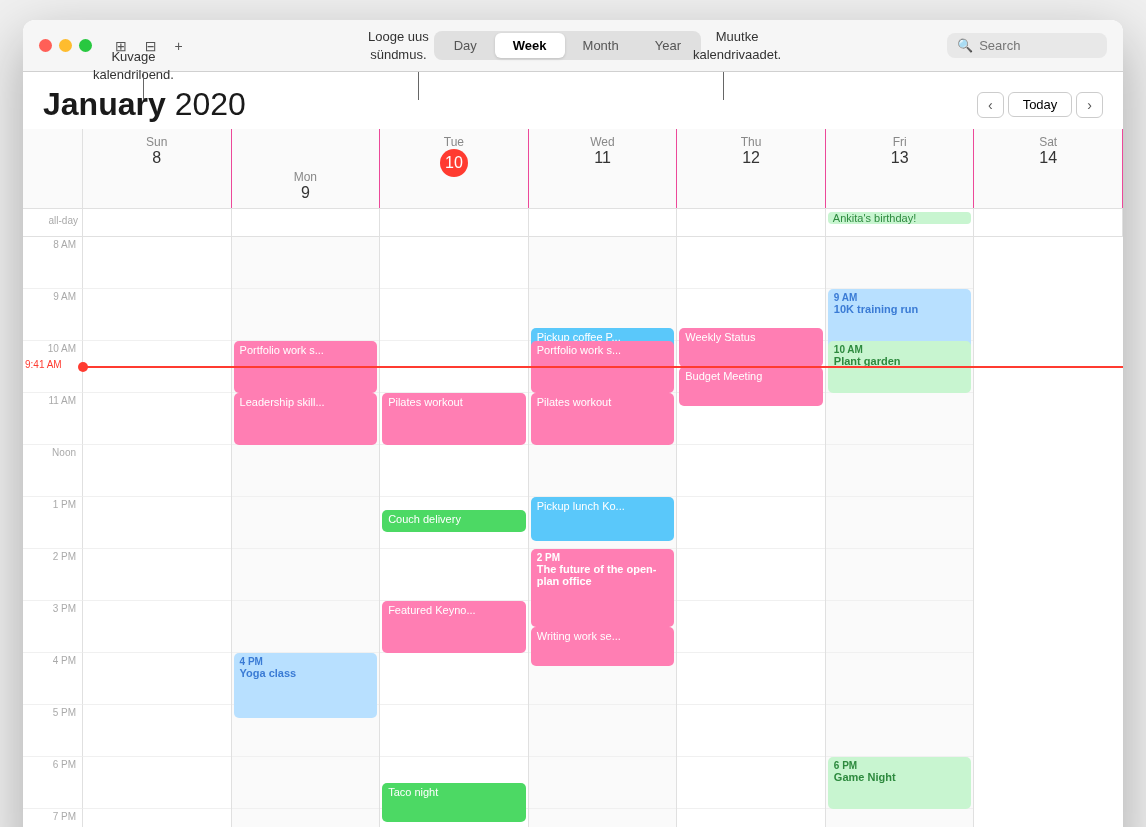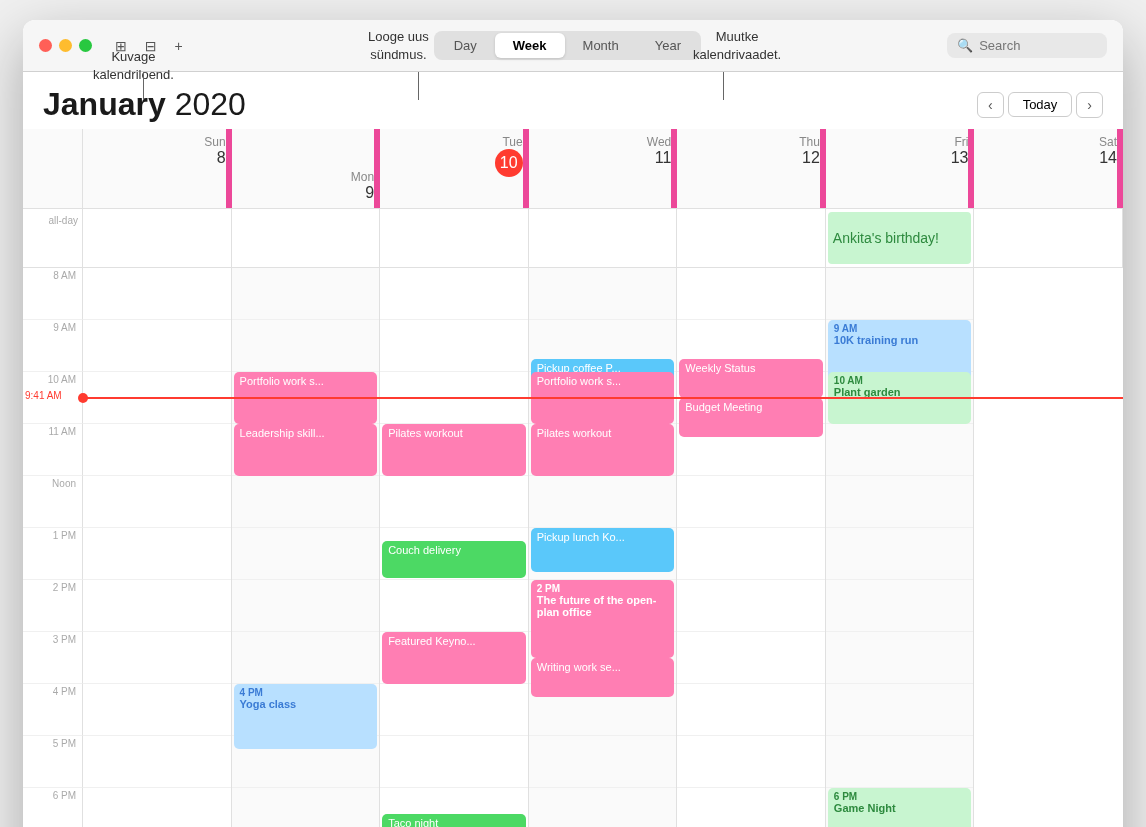--- a/index.html
+++ b/index.html
@@ -68,41 +68,41 @@
     .calendar { flex: 1; display: flex; flex-direction: column; }
 
     .day-headers {
       display: grid;
       grid-template-columns: 60px repeat(7, 1fr);
       border-bottom: 1px solid #e0e0e0;
       background: #fafafa;
     }
     .day-header-spacer { border-right: 1px solid #e0e0e0; }
     .day-header {
-      text-align: right; padding: 6px 0; font-size: 13px; color: #888;
-      border-right: 6px solid #ec4899;
+      text-align: center; padding: 6px 0; font-size: 13px; color: #888;
+      border-right: 1px solid #ec4899;
     }
     .day-header .day-num { font-size: 16px; font-weight: 500; color: #333; }
     .day-header.today .day-num {
       background: #ff3b30; color: #fff; border-radius: 50%;
       width: 28px; height: 28px; line-height: 28px;
       display: inline-flex; align-items: center; justify-content: center;
     }
 
     
     .allday-row {
       display: grid;
       grid-template-columns: 60px repeat(7, 1fr);
       border-bottom: 1px solid #e0e0e0;
       min-height: 28px;
       background: #fff;
     }
     .allday-label { font-size: 10px; color: #aaa; padding: 6px 4px 0 4px; text-align: right; border-right: 1px solid #e0e0e0; }
     .allday-cell { border-right: 1px solid #e0e0e0; padding: 3px 2px; position: relative; }
-    .allday-event { border-radius: 4px; padding: 18px 5px; font-size: 14px; font-weight: 500; }
+    .allday-event { border-radius: 4px; padding: 0 5px; font-size: 11px; font-weight: 500; }
 
     
     .time-grid-container { flex: 1; overflow-y: auto; position: relative; }
     .time-grid {
       display: grid;
       grid-template-columns: 60px repeat(7, 1fr);
       position: relative;
     }
 
     .time-col { }
@@ -299,21 +299,21 @@
           <div class="day-cell"></div>
           <div class="day-cell"></div>
           <div class="day-cell"></div>
           <div class="day-cell"></div>
           <div class="day-cell"></div>
           <div class="day-cell"></div>
           <div class="day-cell"></div>
           <div class="day-cell"></div>
 
           <div class="event event-pink" style="top: calc(3*52px + 0px); height: 52px;">Pilates workout</div>
-          <div class="event event-green" style="top: calc(5*52px + 13px); height: 37px; background:#4cd964; color:#fff;">Couch delivery</div>
+          <div class="event event-green" style="top: calc(5*52px + 13px); height: 22px; background:#4cd964; color:#fff;">Couch delivery</div>
           <div class="event event-pink" style="top: calc(7*52px + 0px); height: 52px;">Featured Keyno...</div>
           <div class="event event-green" style="top: calc(10*52px + 26px); height: 39px; background:#4cd964; color:#fff;">Taco night</div>
         </div>
 
         <div class="day-col" style="background:#fff; position:relative;">
           <div class="day-cell"></div>
           <div class="day-cell"></div>
           <div class="day-cell"></div>
           <div class="day-cell"></div>
           <div class="day-cell"></div>

